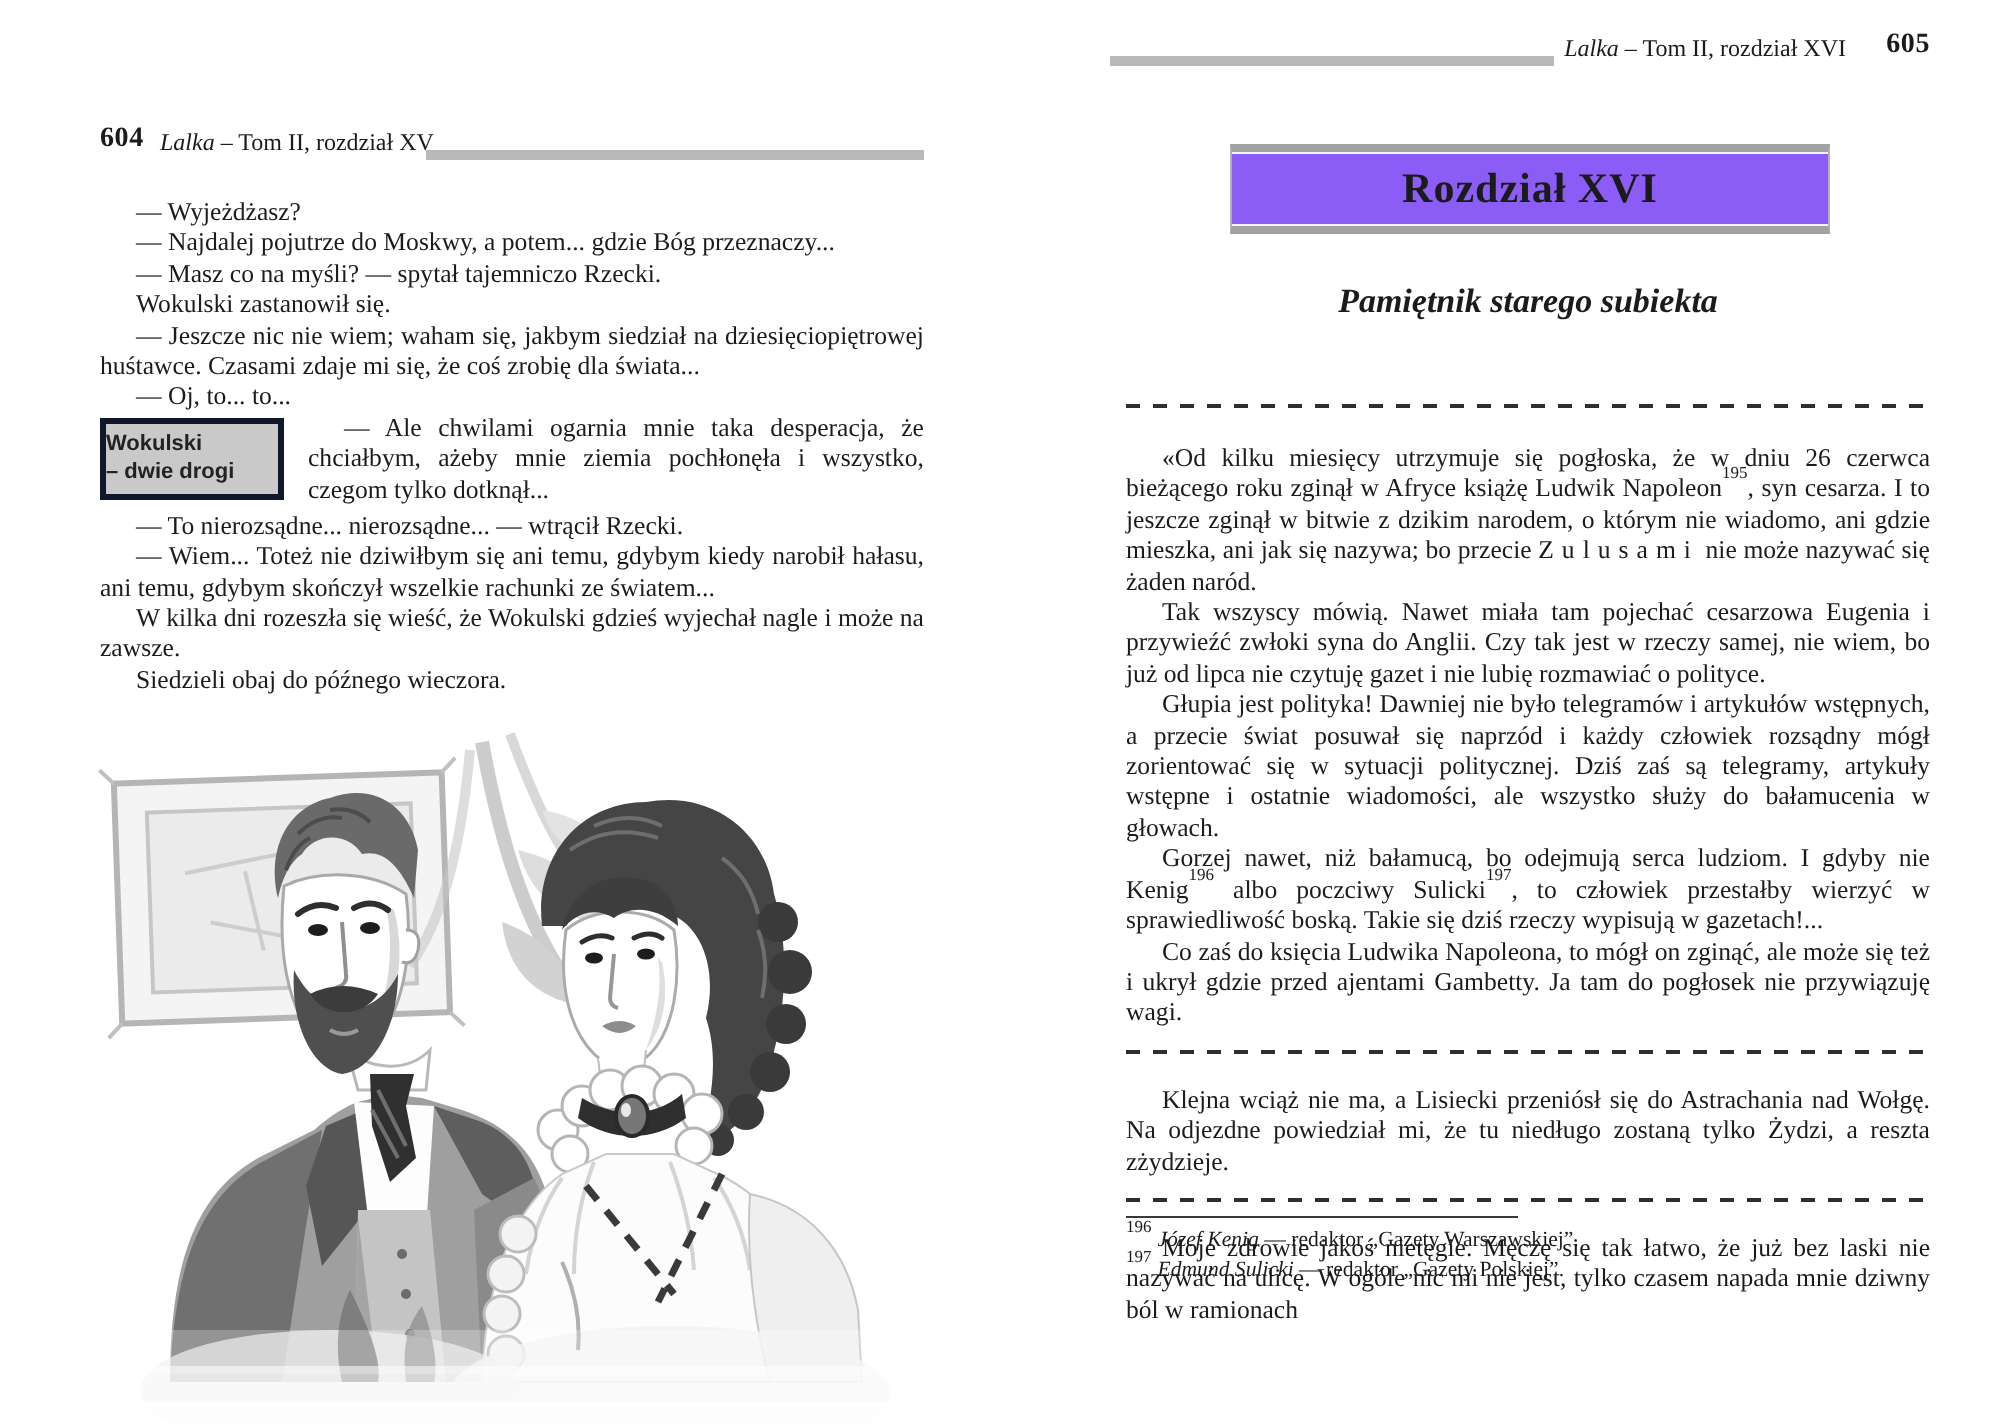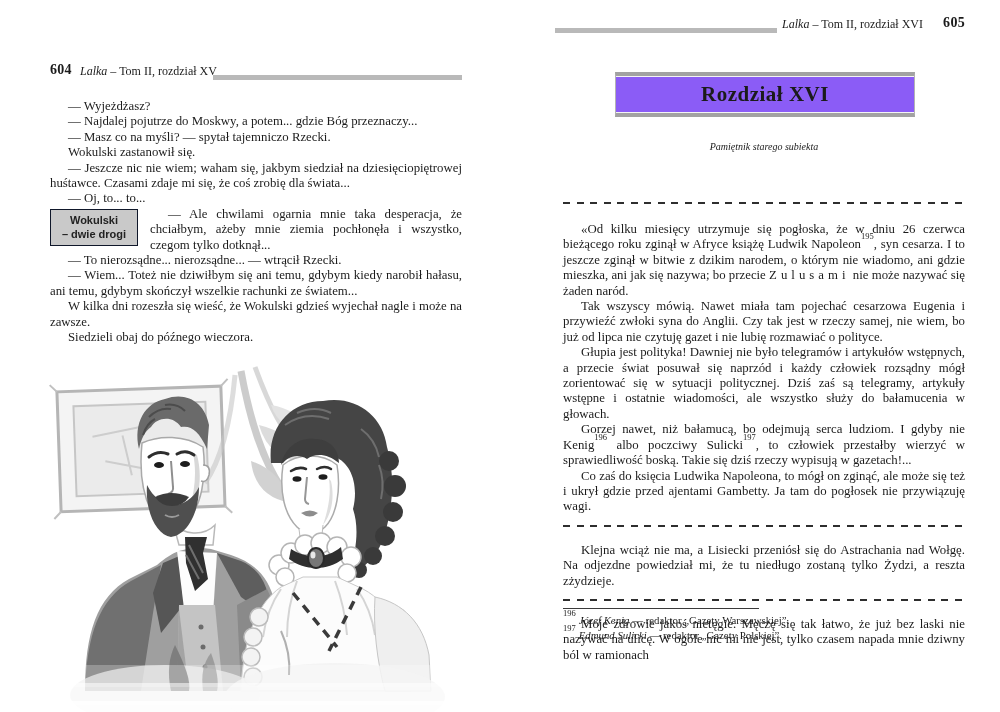--- a/index.html
+++ b/index.html
@@ -27,32 +27,32 @@
 
   
   .textcol{position:absolute;font-size:12.8px;line-height:15.4px;text-align:justify;}
   #text-left{left:35px;top:52px;width:412px;}
   #text-right{left:63px;top:196px;width:402px;}
   p.para{margin:0;text-indent:18px;}
 
   
   .note-wrap::after{content:"";display:block;clear:both;}
   .margin-note{float:left;width:86px;margin:2px 12px 6px 0;padding:3px 0 4px;
-    background:#c9c9c9;border:1px solid #0f172a;text-align:center;
+    background:#c9c9c9;border:3px solid #0f172a;
     font-family:"Liberation Sans", sans-serif;font-weight:bold;
     font-size:11px;line-height:14px;color:#222;}
 
   
   .chapter-box{position:absolute;left:115px;top:72px;width:298px;height:37px;
     background:#8b5cf6;border:1px solid #b3b3b3;
     border-top:4px solid #a2a2a2;border-bottom:4px solid #a2a2a2;
     box-shadow:inset 0 1px 0 #f4f4f4, inset 0 -1px 0 #f4f4f4;
     text-align:center;line-height:37px;font-weight:bold;font-size:21px;letter-spacing:.5px;}
   .chapter-subtitle{position:absolute;left:63px;top:141px;width:402px;text-align:center;
-    font-weight:normal;font-style:italic;font-size:10px;}
+    font-weight:bold;font-style:italic;font-size:17px;}
 
   
   .dashes{height:2px;background:repeating-linear-gradient(90deg,#2e2e2e 0 7px,transparent 7px 13.5px);}
   .dashes.first{margin:6px 0 18px 0;}
   .dashes.mid{margin:10px 0 16px 0;}
 
   sup.fnref{font-size:8.5px;line-height:0;vertical-align:top;position:relative;top:-1px;}
   .spaced{letter-spacing:4px;}
 
   

